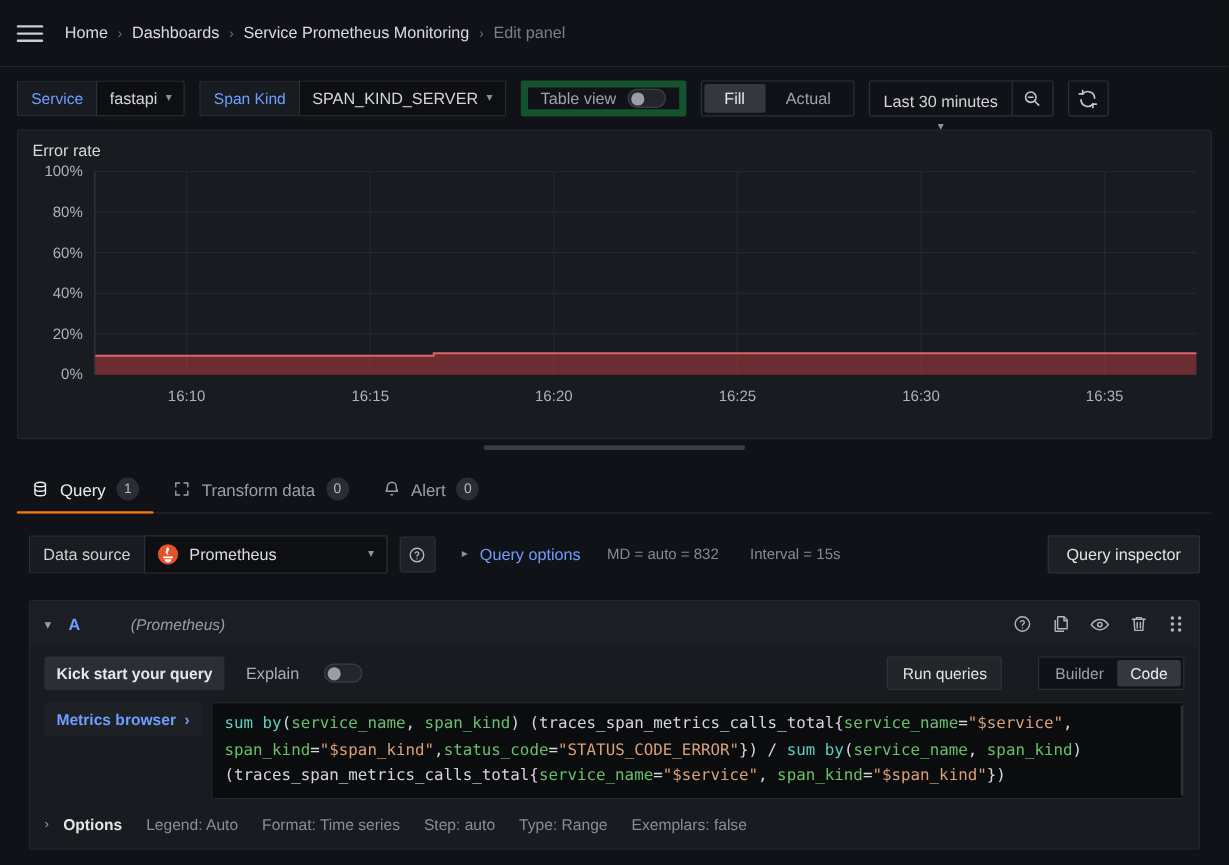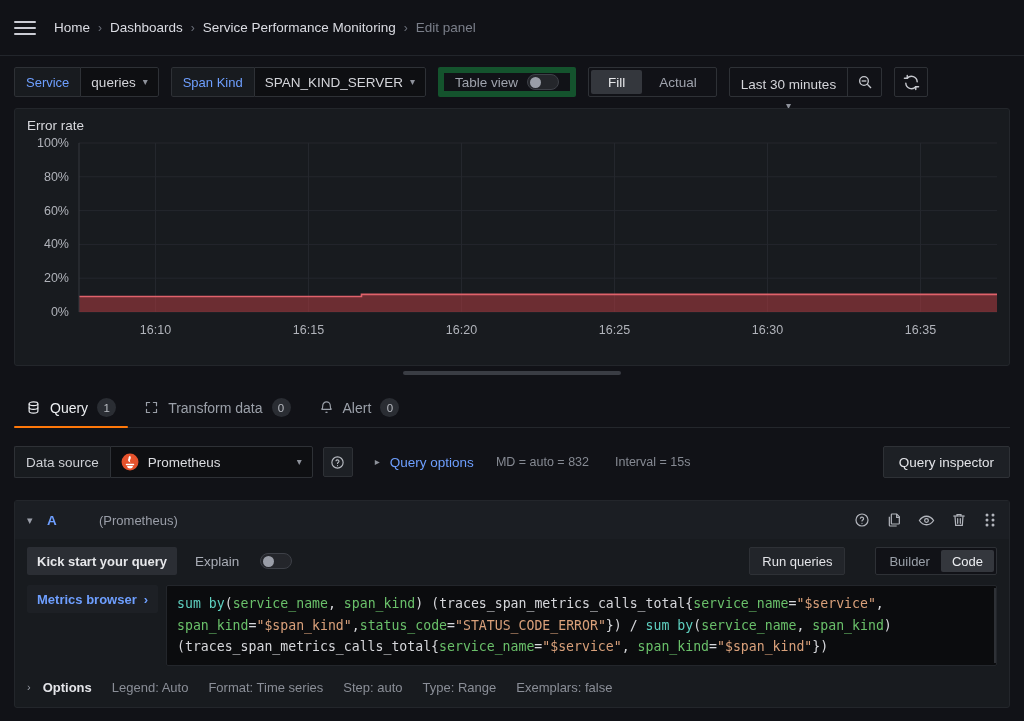--- a/index.html
+++ b/index.html
@@ -147,21 +147,21 @@
     height: 2px; background: #ff780a; border-radius: 2px;
   }
   .badge {
     display: inline-flex; align-items: center; justify-content: center;
     min-width: 19px; height: 19px; padding: 0 5px;
     border-radius: 10px; background: #2a2d33;
     font-size: 11.5px; color: #b7bac1;
   }
 
   
-  .qbody { padding: 0 14px; }
+  .qbody { padding: 0 24px; }
   .dsrow {
     display: flex; align-items: center; gap: 0;
     margin-top: 18px; height: 32px;
   }
   .ds-label {
     display: flex; align-items: center; height: 32px; padding: 0 11px;
     background: #181b1f; border: 1px solid #2e3136; border-right: none;
     border-radius: 2px 0 0 2px; font-size: 13.5px; color: #ced0d5;
   }
   .ds-picker {
@@ -199,21 +199,21 @@
     background: #181b1f;
     border: 1px solid #23262b;
     border-radius: 3px;
   }
   .qcard-head {
     display: flex; align-items: center; height: 38px; padding: 0 12px;
     background: #1b1e23;
   }
   .qcard-chev { color: #9a9ea8; font-size: 11px; width: 20px; cursor: pointer; }
   .qref { color: #6e9fff; font-size: 13.5px; font-weight: 600; width: 52px; }
-  .qds { color: #9a9ea8; font-size: 13px; }
+  .qds { color: #9a9ea8; font-size: 13px; font-style: italic; }
   .qactions { margin-left: auto; display: flex; align-items: center; gap: 16px; }
   .qact { cursor: pointer; display: flex; }
 
   .qrow2 {
     display: flex; align-items: center; padding: 8px 12px 4px 12px; gap: 18px;
   }
   .kickstart {
     height: 28px; padding: 0 10px;
     display: flex; align-items: center;
     background: #2b2e34; border: none; border-radius: 2px;
@@ -276,32 +276,32 @@
   <div class="hamburger">
     <span></span>
       <span></span>
       <span></span>
   </div>
   <div class="crumbs">
     <span class="crumb">Home</span>
     <span class="crumb-sep">›</span>
     <span class="crumb">Dashboards</span>
     <span class="crumb-sep">›</span>
-    <span class="crumb">Service Performance Monitoring</span>
+    <span class="crumb">Service Prometheus Monitoring</span>
     <span class="crumb-sep">›</span>
     <span class="crumb dim">Edit panel</span>
   </div>
 </div>
 
 <div class="controlbar">
 
   <div class="varbox">
     <div class="var-label">Service</div>
     <div class="var-value">
-      <span>queries</span>
+      <span>fastapi</span>
       <span class="chev">▾</span>
     </div>
   </div>
 
   <div class="varbox">
     <div class="var-label">Span Kind</div>
     <div class="var-value">
       <span>SPAN_KIND_SERVER</span>
       <span class="chev">▾</span>
     </div>

